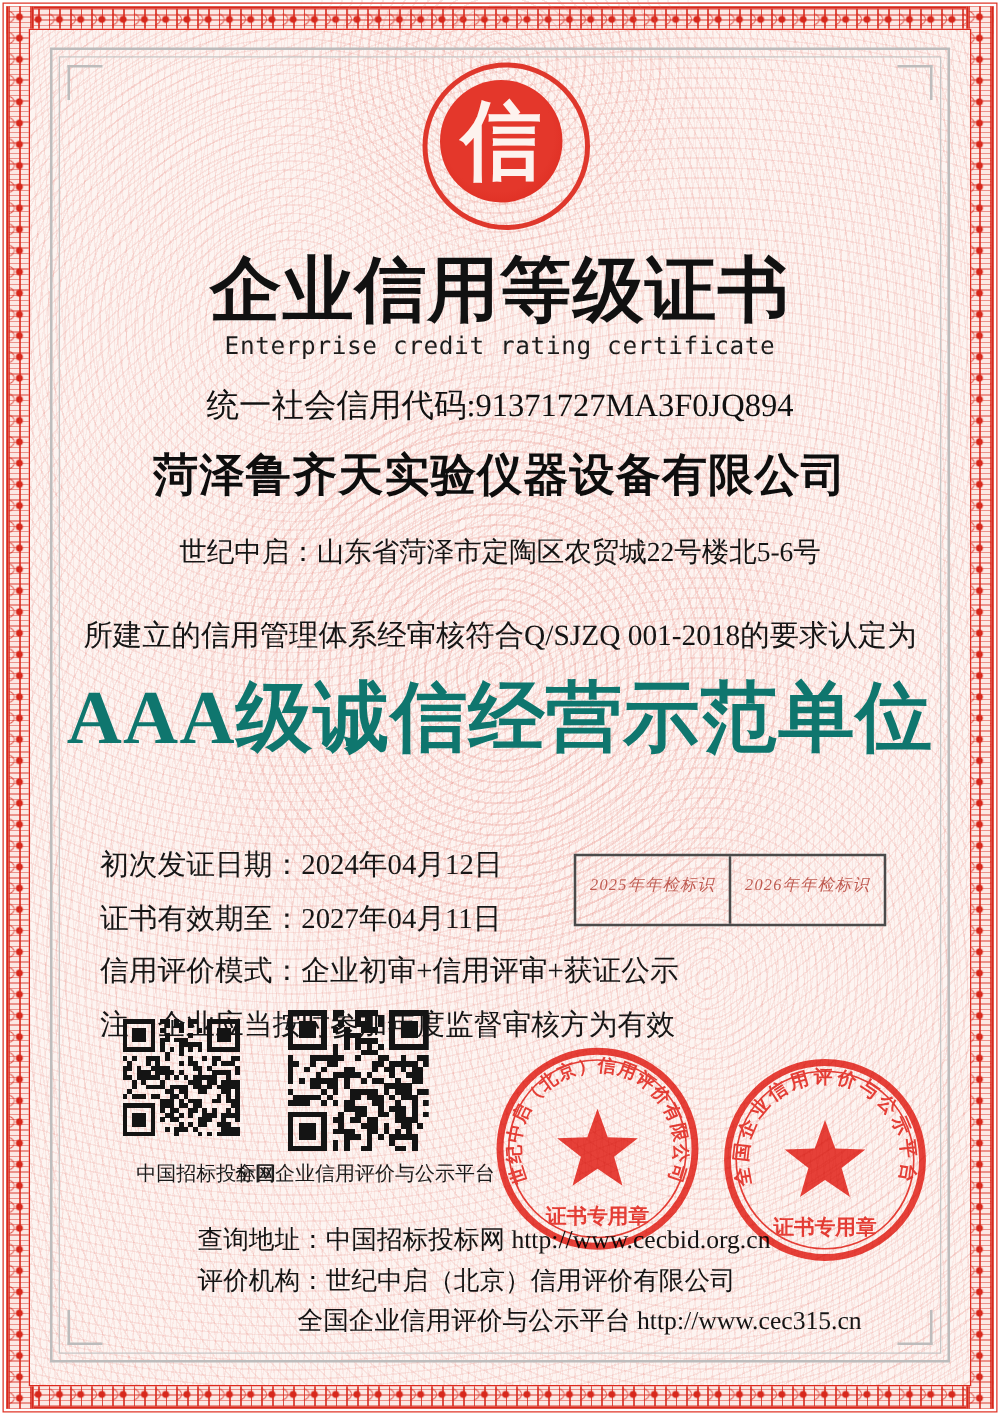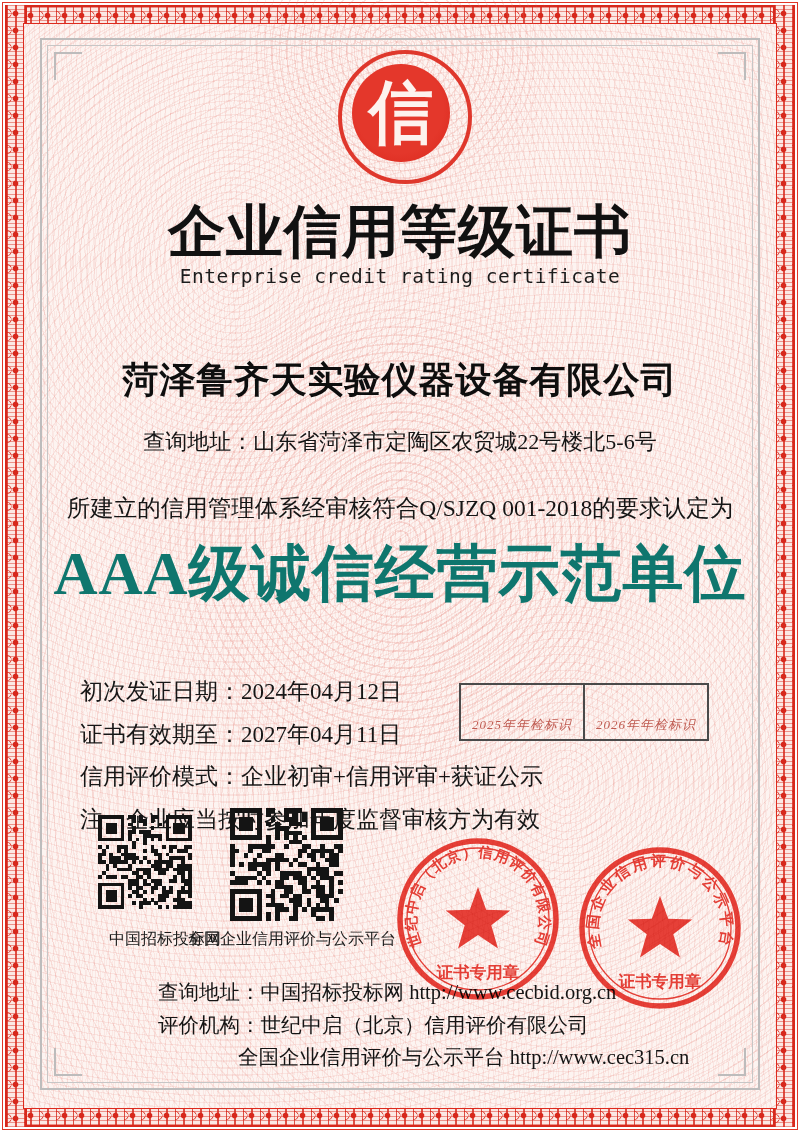--- a/index.html
+++ b/index.html
@@ -73,21 +73,21 @@
   .address{top:427px; font-size:22px;}
   .standard{top:492px; font-size:23.5px;}
   .rating{top:533px; font-size:61px; font-weight:900; letter-spacing:1px; color:#0f766e;}
 
   .details{position:absolute; left:80px; top:676px; font-size:23px; color:#161616;}
   .details .line{margin-bottom:11.5px; white-space:nowrap;}
 
   .annual{position:absolute; left:459px; top:683px; width:246px; height:54px;
     border:2px solid #4a4a4a; display:flex;}
   .annual .cell{flex:1; display:flex; align-items:flex-end; justify-content:center;
-    padding-bottom:5px; font-size:13px; font-style:italic; color:#bf5b51; letter-spacing:1px;}
+    padding-bottom:22px; font-size:13px; font-style:italic; color:#bf5b51; letter-spacing:1px;}
   .annual .cell + .cell{border-left:2px solid #4a4a4a;}
 
   .qr{position:absolute;}
   .qr svg{display:block;}
   .qr-label{position:absolute; top:929px; transform:translateX(-50%); font-size:16px; color:#1a1a1a; white-space:nowrap;}
 
   .stamp{position:absolute; width:166px; height:166px; opacity:0.88; mix-blend-mode:multiply; z-index:5;}
   .stamp text{font-family:"Liberation Sans", sans-serif; font-weight:bold;}
 
   .footer{position:absolute; left:158px; top:976px; font-size:20.5px; color:#141414; line-height:32.5px; z-index:2;}
@@ -113,22 +113,23 @@
   <div class="gstep bl"></div>
   <div class="gstep br"></div>
 
   <div class="seal-ring"></div>
   <div class="seal-disc">
     <span class="seal-glyph">信</span>
   </div>
 
   <div class="center-text title">企业信用等级证书</div>
   <div class="center-text subtitle">Enterprise credit rating certificate</div>
+  <div class="center-text code">统一社会信用代码:91371727MA3F0JQ894</div>
   <div class="center-text company">菏泽鲁齐天实验仪器设备有限公司</div>
-  <div class="center-text address">查询地址：山东省菏泽市定陶区农贸城22号楼北5-6号</div>
+  <div class="center-text address">世纪中启：山东省菏泽市定陶区农贸城22号楼北5-6号</div>
   <div class="center-text standard">所建立的信用管理体系经审核符合Q/SJZQ 001-2018的要求认定为</div>
   <div class="center-text rating">AAA级诚信经营示范单位</div>
 
   <div class="details">
     <div class="line">初次发证日期：2024年04月12日</div>
     <div class="line">证书有效期至：2027年04月11日</div>
     <div class="line">信用评价模式：企业初审+信用评审+获证公示</div>
     <div class="line">注：企业应当按时参加年度监督审核方为有效</div>
   </div>
 

